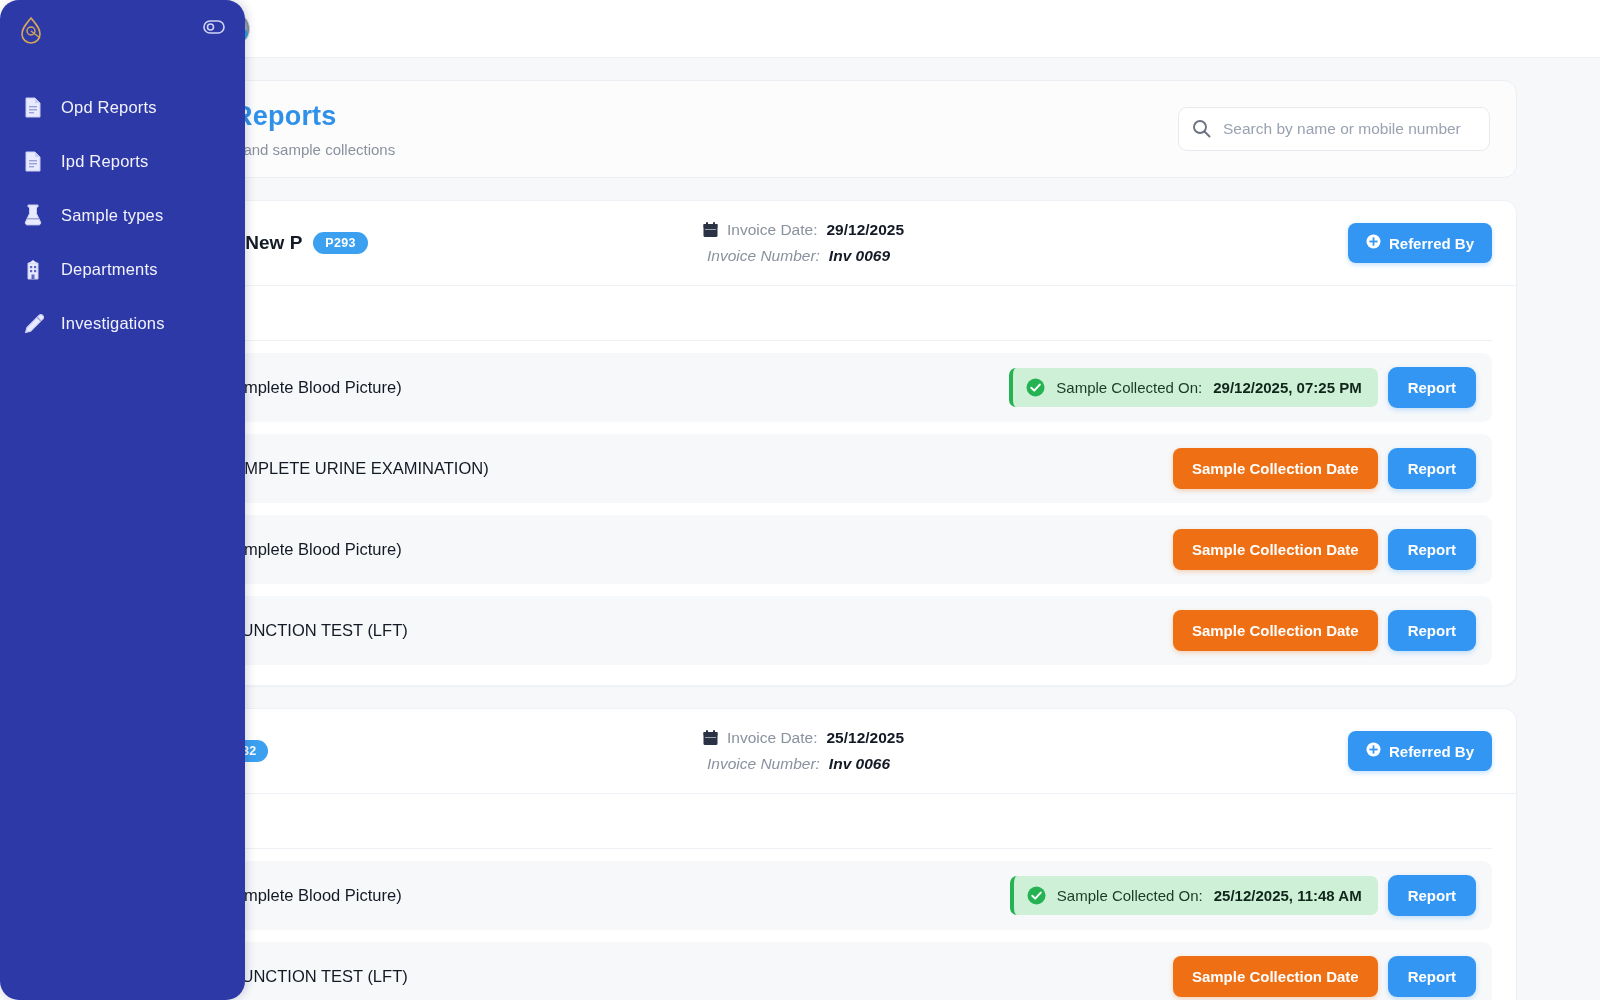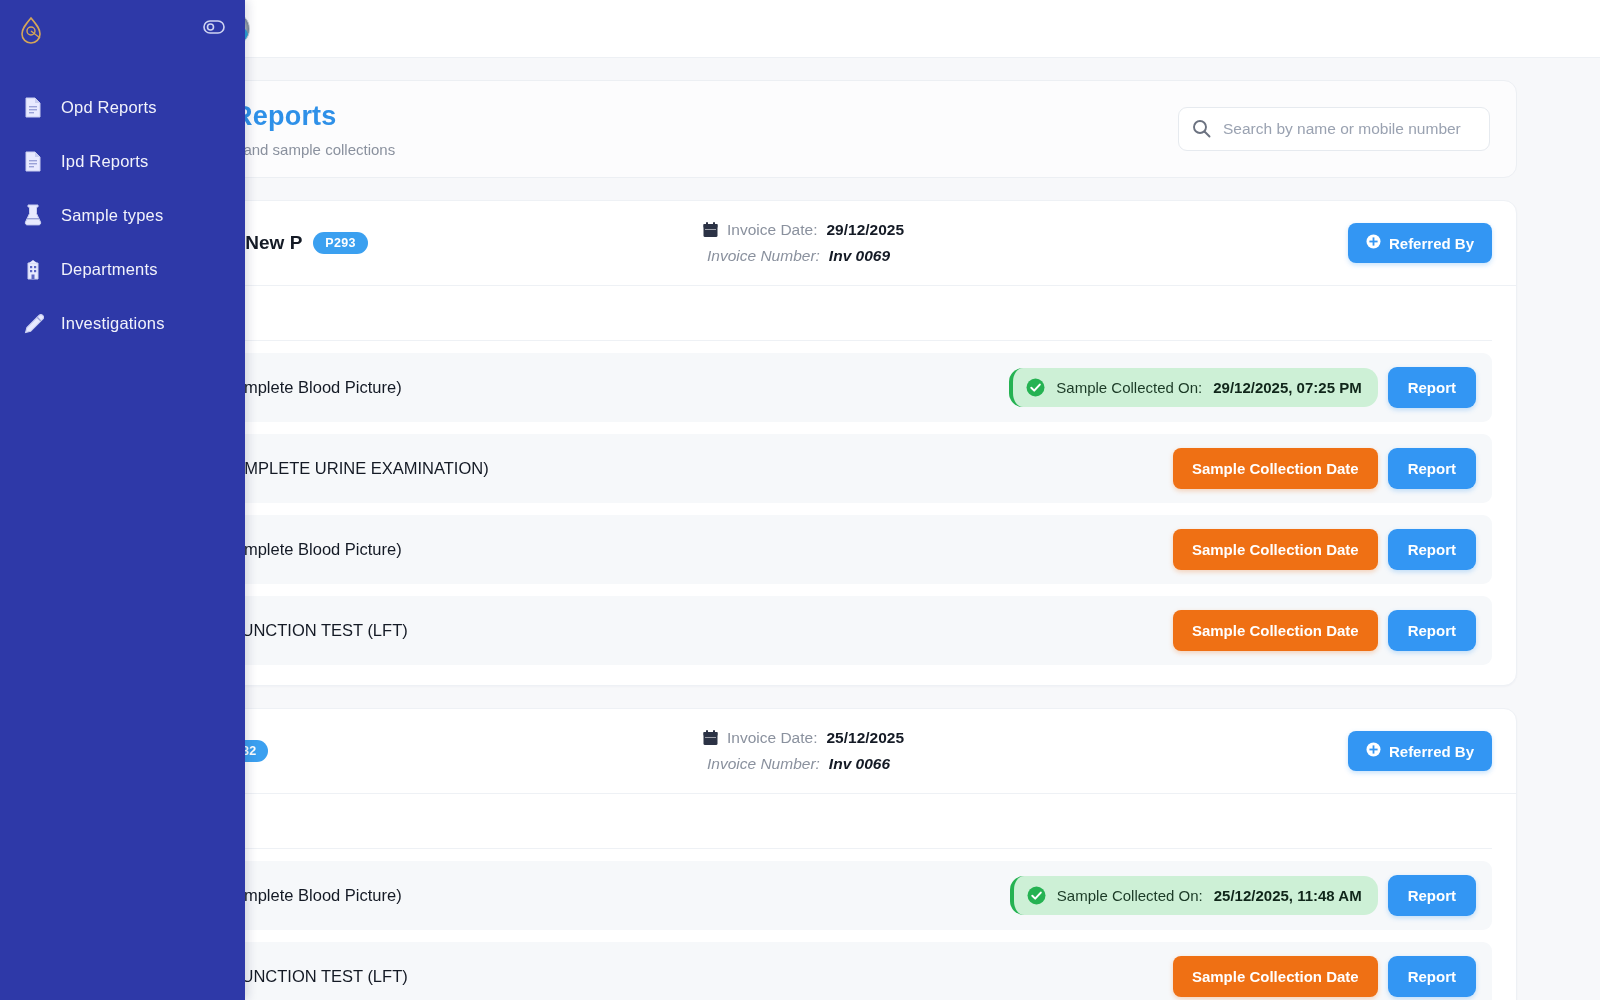--- a/index.html
+++ b/index.html
@@ -88,20 +88,21 @@
 
   
   .sidebar {
     position: absolute;
     top: 0; left: 0;
     width: 245px;
     height: 1000px;
     background: #2e39a8;
     z-index: 20;
     box-shadow: 2px 0 10px rgba(20,25,80,0.18);
+    border-radius: 19px;
   }
   .sidebar-head {
     height: 62px;
     display: flex;
     align-items: center;
     justify-content: space-between;
     padding: 0 20px 0 18px;
   }
   .logo-mark { width: 26px; height: 30px; }
   .collapse-toggle { cursor: pointer; width: 22px; height: 22px; }
@@ -261,21 +262,21 @@
   .test-label { color: #98a0ad; font-size: 16px; }
   .test-name { color: #141a25; font-size: 16.5px; }
   .test-right { display: flex; align-items: center; gap: 10px; }
 
   .collected-chip {
     display: flex;
     align-items: center;
     gap: 11px;
     background: #cdf0d6;
     border-left: 4px solid #25b252;
-    border-radius: 14px;
+    border-radius: 7px;
     padding: 10px 16px 10px 13px;
   }
   .check-ico { width: 19px; height: 19px; flex: 0 0 19px; }
   .collected-key { color: #1b3a26; font-size: 15px; }
   .collected-val { color: #10261a; font-size: 15px; font-weight: bold; }
 
   .btn-collect {
     background: #ef7014;
     color: #ffffff;
     font-size: 15px;

